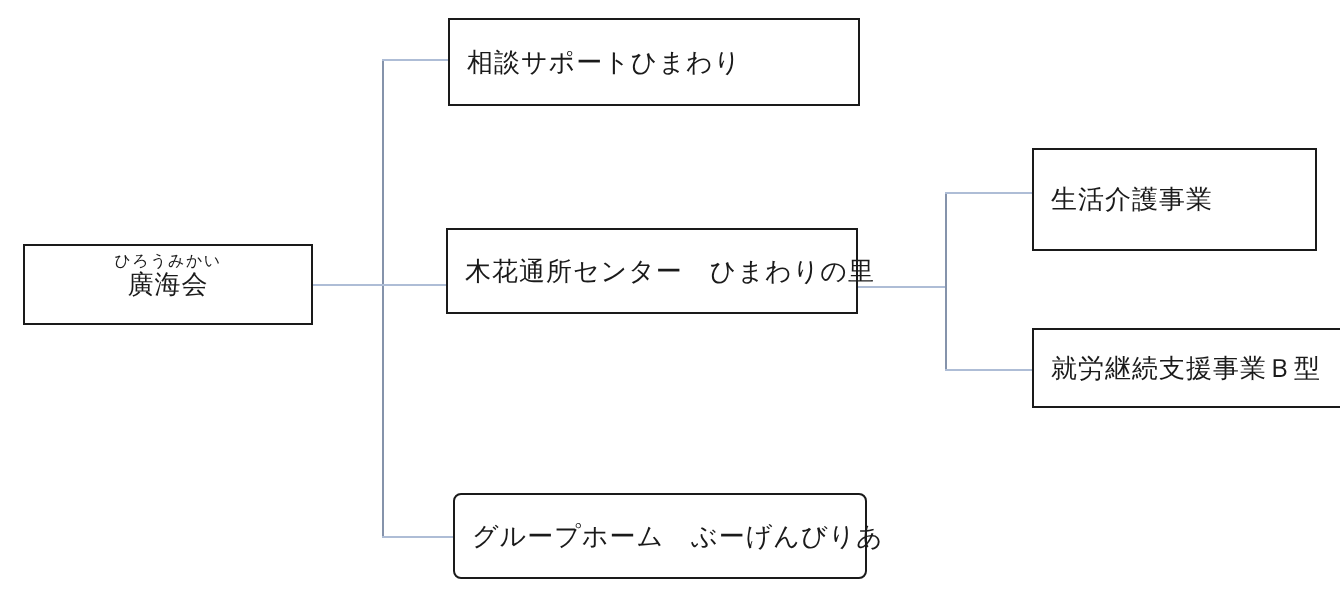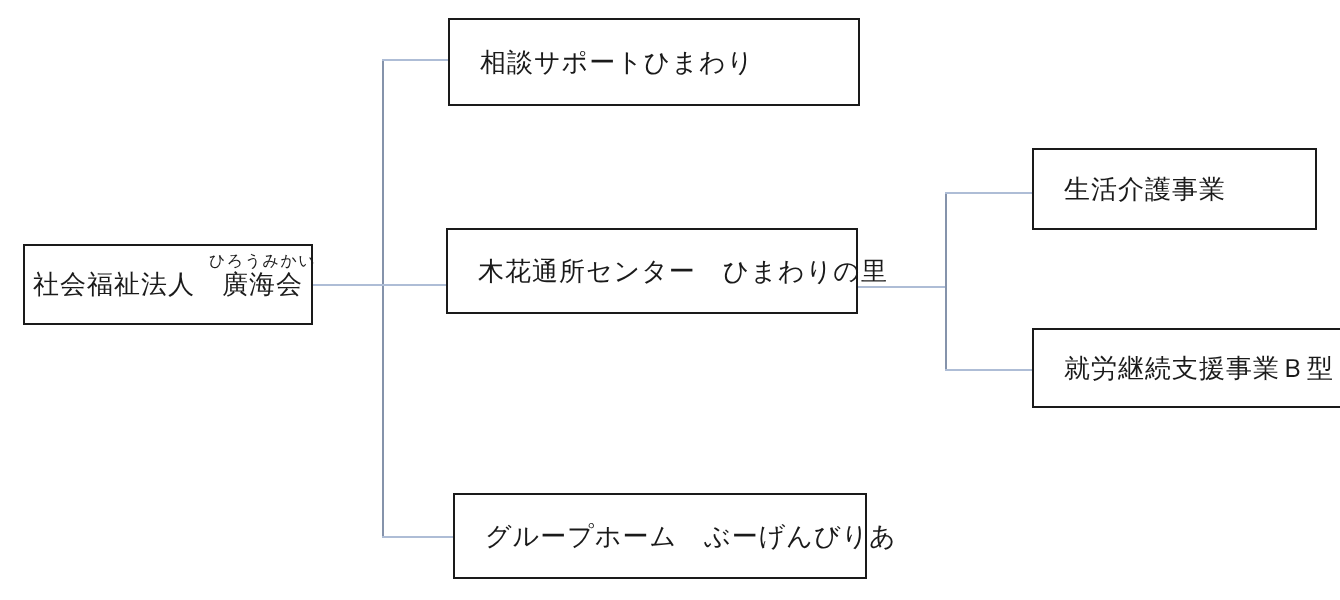--- a/index.html
+++ b/index.html
@@ -20,30 +20,30 @@
     border: 2px solid #1a1a1a;
     background: #ffffff;
     display: flex;
     align-items: center;
     box-sizing: border-box;
     font-size: 26px;
     letter-spacing: 1px;
     color: #1a1a1a;
     white-space: nowrap;
   }
-  .box .label { padding-left: 30px; }
+  .box .label { padding-left: 17px; }
   .box.root { justify-content: center; }
   .box.root .label { padding-left: 0; }
 
   
   .box-root      { left: 23px;   top: 244px; width: 290px; height: 81px; }
   .box-soudan    { left: 448px;  top: 18px;  width: 412px; height: 88px; }
   .box-kibana    { left: 446px;  top: 228px; width: 412px; height: 86px; }
-  .box-grouphome { left: 453px;  top: 493px; width: 414px; height: 86px; }
-  .box-seikatsu  { left: 1032px; top: 148px; width: 285px; height: 82px; }
+  .box-grouphome { left: 453px;  top: 493px; width: 414px; height: 86px; border-radius: 8px; }
+  .box-seikatsu  { left: 1032px; top: 148px; width: 285px; height: 103px; }
   .box-shurou    { left: 1032px; top: 328px; width: 312px; height: 80px; }
 
   
   .line { position: absolute; }
   .line.h { height: 1.5px; background: #aebdd6; }
   .line.v { width: 1.5px;  background: #8593ab; }
 
   .l-trunk-left   { left: 382px; top: 59px;  height: 478px; }
   .l-branch-top   { left: 382px; top: 59px;  width: 66px; }
   .l-branch-mid   { left: 313px; top: 284px; width: 133px; }
@@ -78,21 +78,21 @@
   <div class="line v l-trunk-left"></div>
   <div class="line h l-branch-top"></div>
   <div class="line h l-branch-mid"></div>
   <div class="line h l-branch-bot"></div>
   <div class="line h l-kibana-out"></div>
   <div class="line v l-trunk-right"></div>
   <div class="line h l-branch-seik"></div>
   <div class="line h l-branch-shur"></div>
 
   <div class="box root box-root">
-    <span class="label"><span>社会福祉法人　</span><span class="ruby-wrap"><span class="furigana">ひろうみかい</span><span>廣海会</span></span></span>
+    <span class="label"><span class="ruby-wrap"><span class="furigana">ひろうみかい</span><span>廣海会</span></span></span>
   </div>
 
   <div class="box box-soudan">
     <span class="label">相談サポートひまわり</span>
   </div>
 
   <div class="box box-kibana">
     <span class="label">木花通所センター　ひまわりの里</span>
   </div>
 

